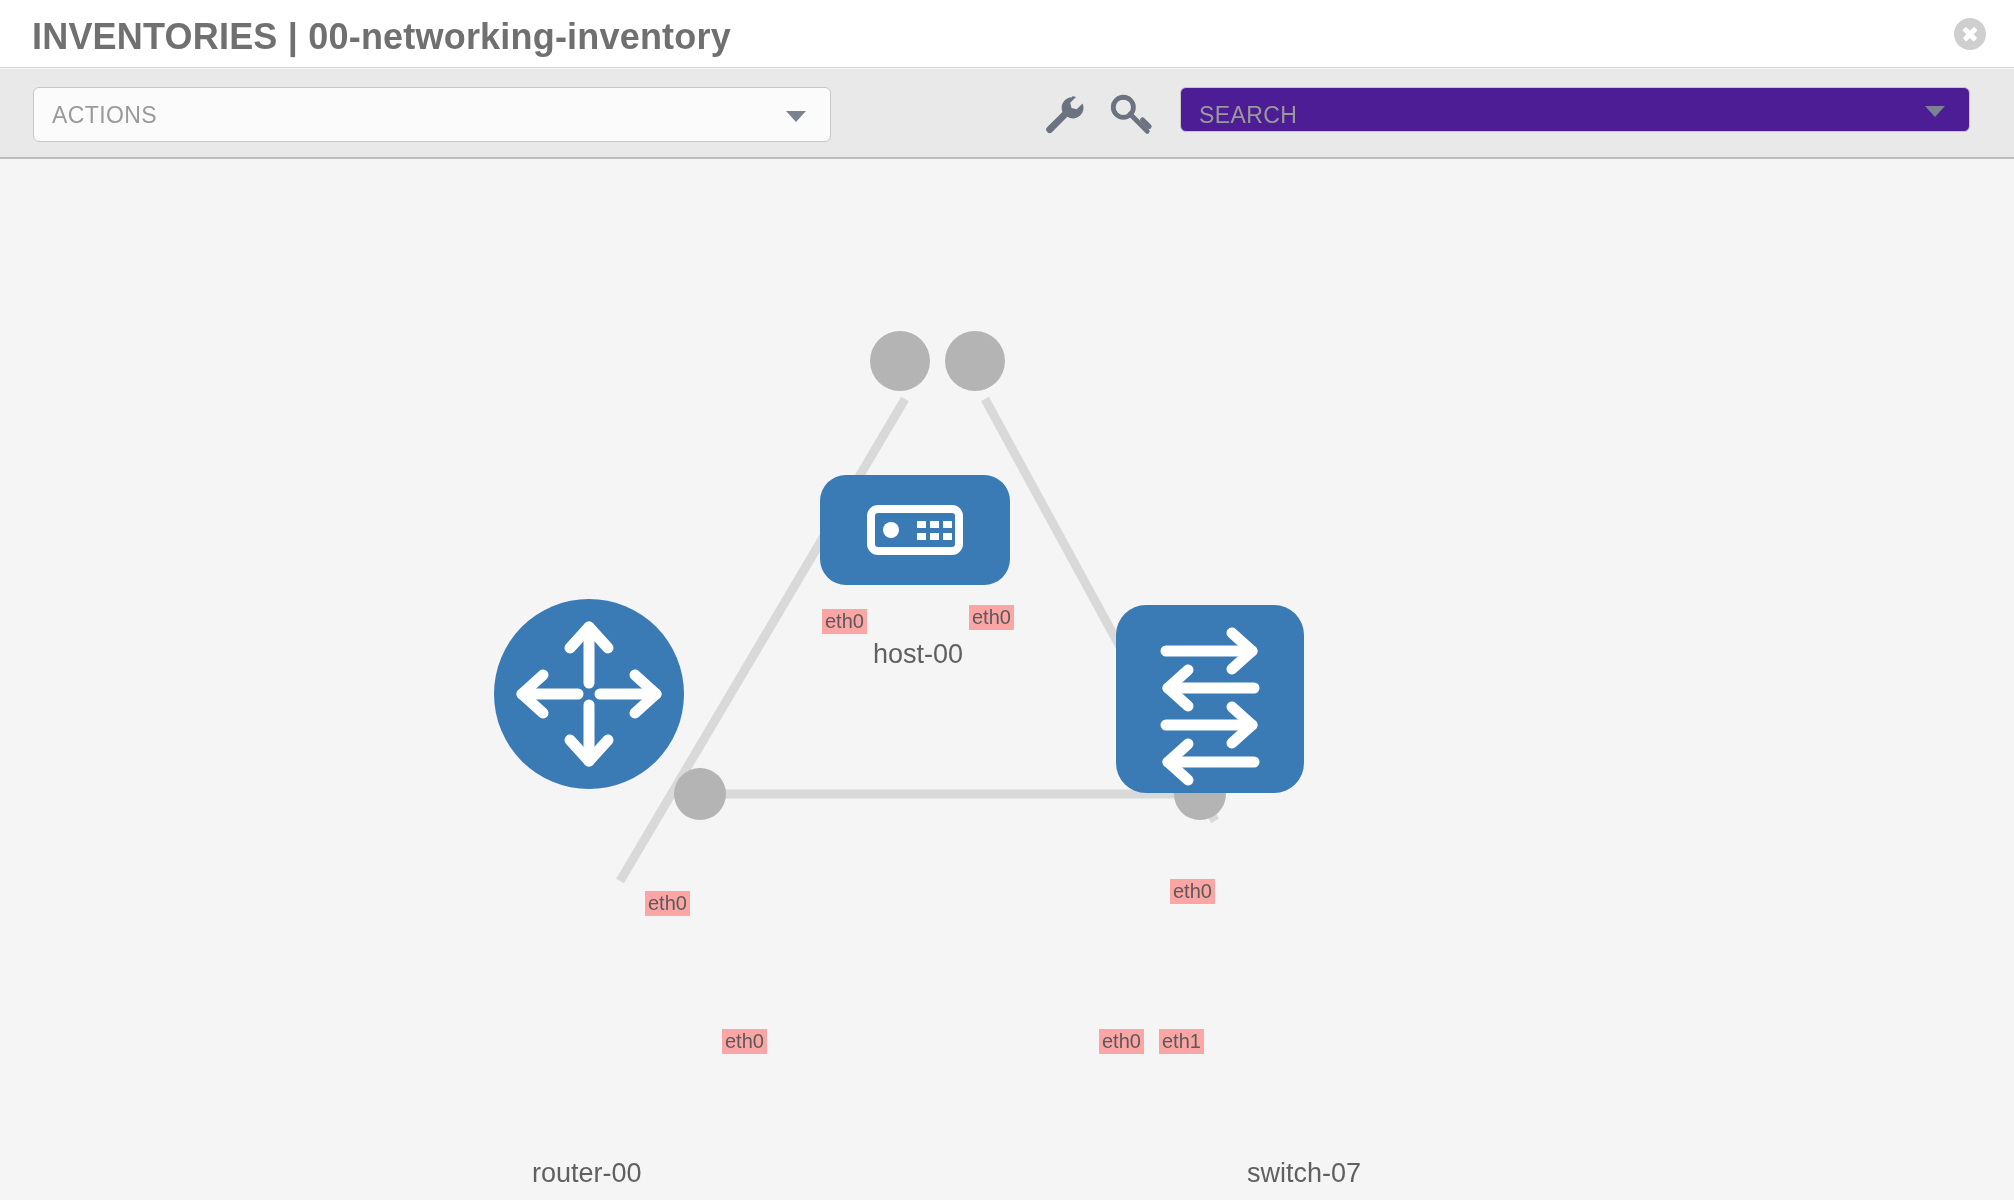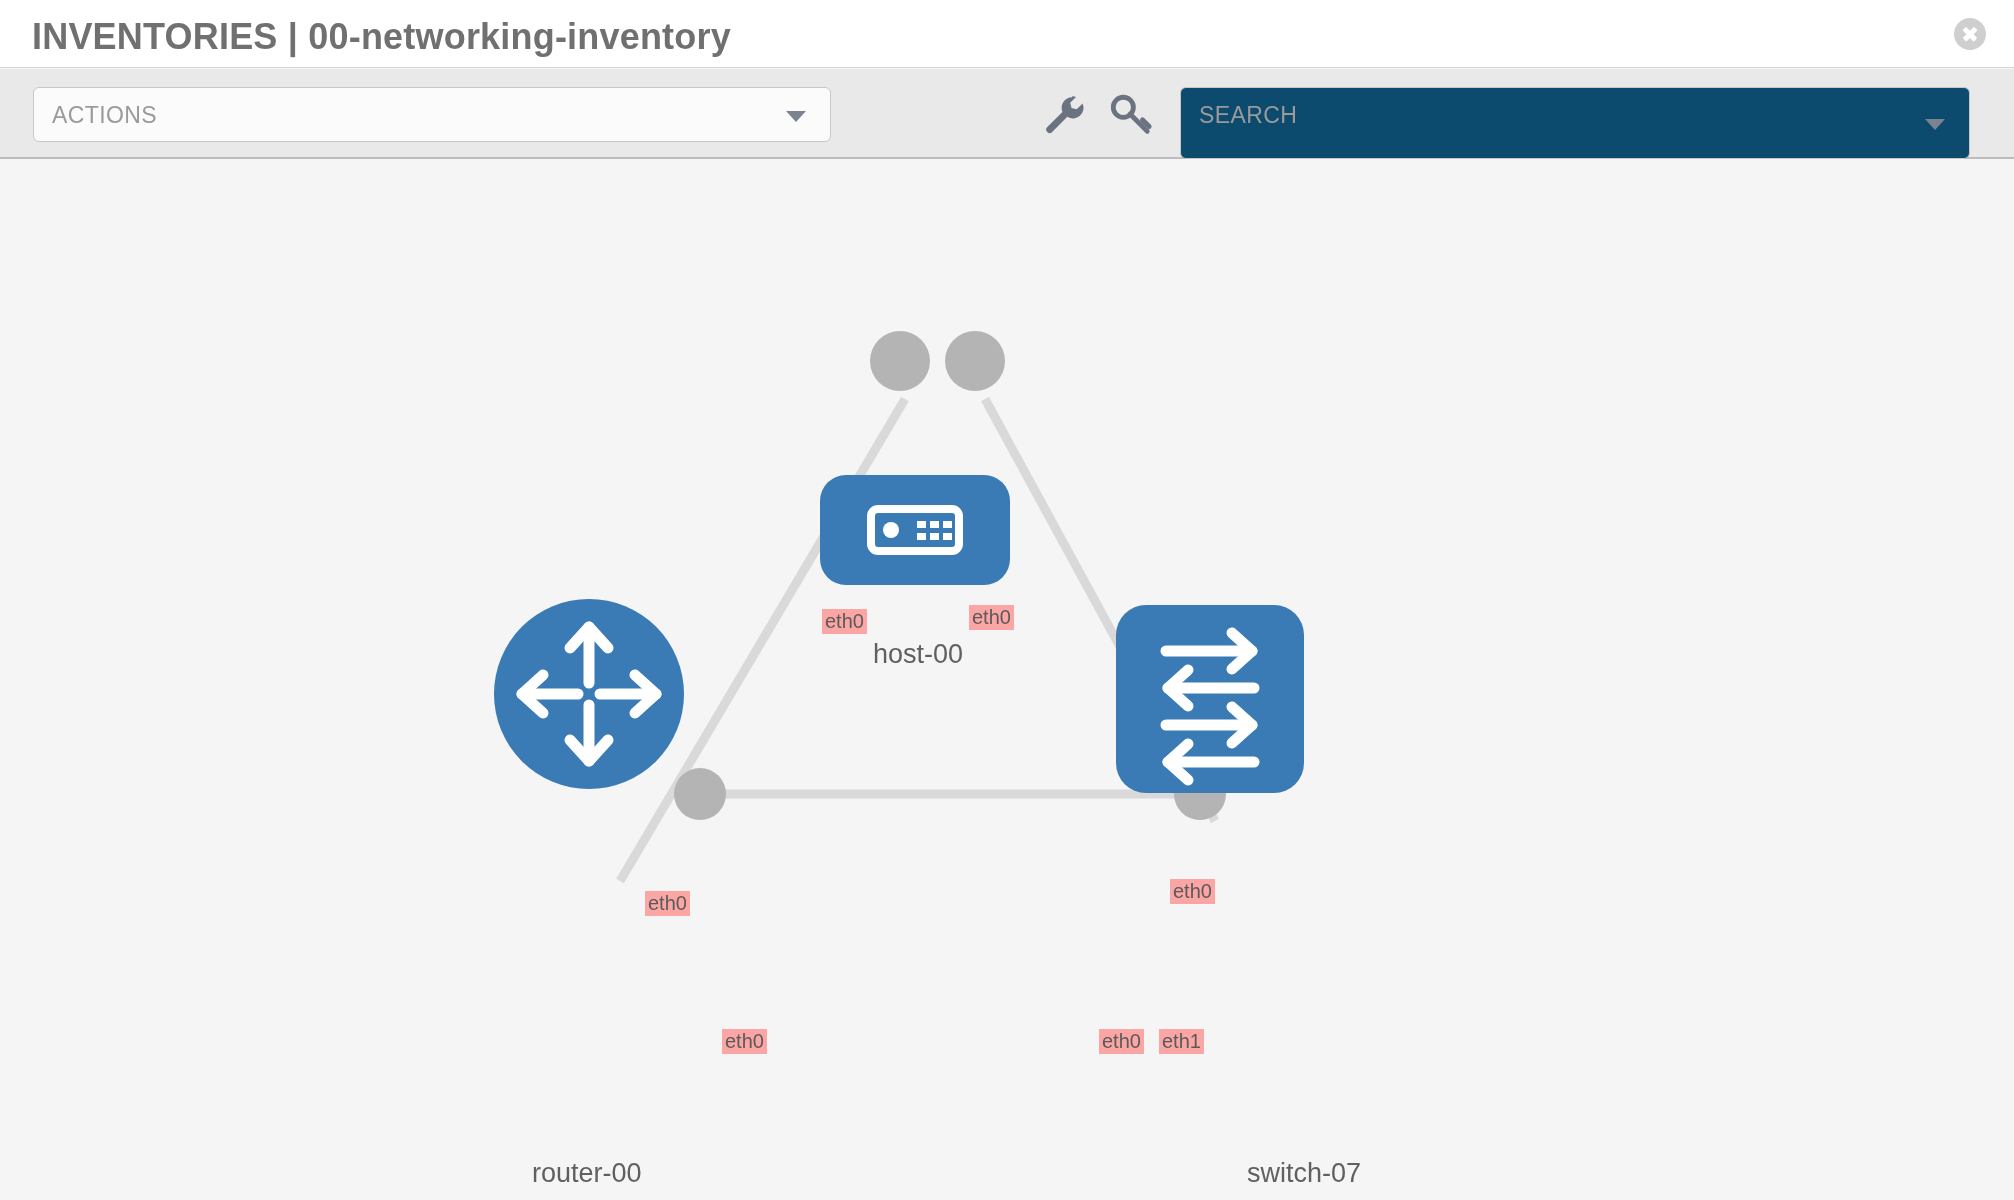--- a/index.html
+++ b/index.html
@@ -114,22 +114,22 @@
   }
   .tool-icon svg { display: block; width: 100%; height: 100%; }
   .icon-wrench { left: 1040px; }
   .icon-key    { left: 1108px; }
 
   .search-box {
     position: absolute;
     left: 1180px;
     top: 18px;
     width: 790px;
-    height: 72px;
-    background: #0c4a6e;
+    height: 45px;
+    background: #4c1d95;
     border: 1px solid #c7c7c7;
     border-radius: 6px;
     box-sizing: border-box;
     cursor: text;
   }
   .search-label {
     position: absolute;
     left: 18px;
     top: 14px;
     font-size: 23px;

